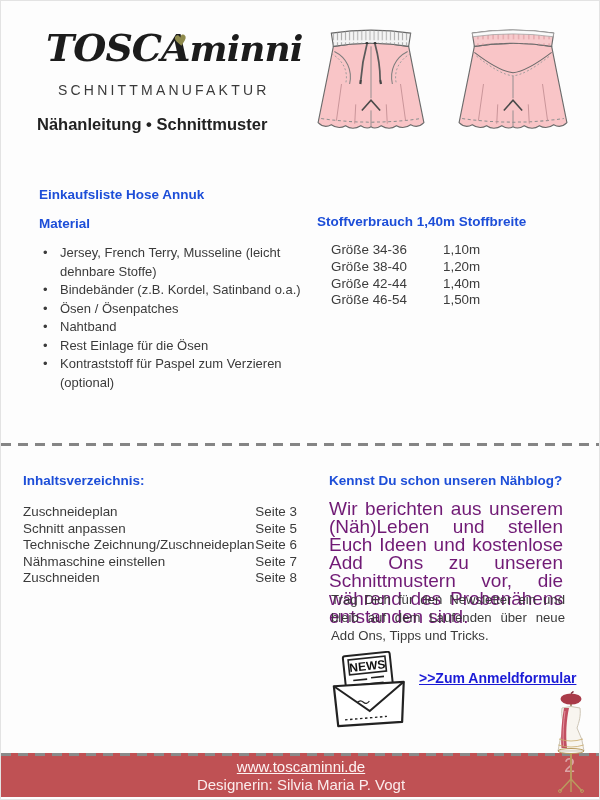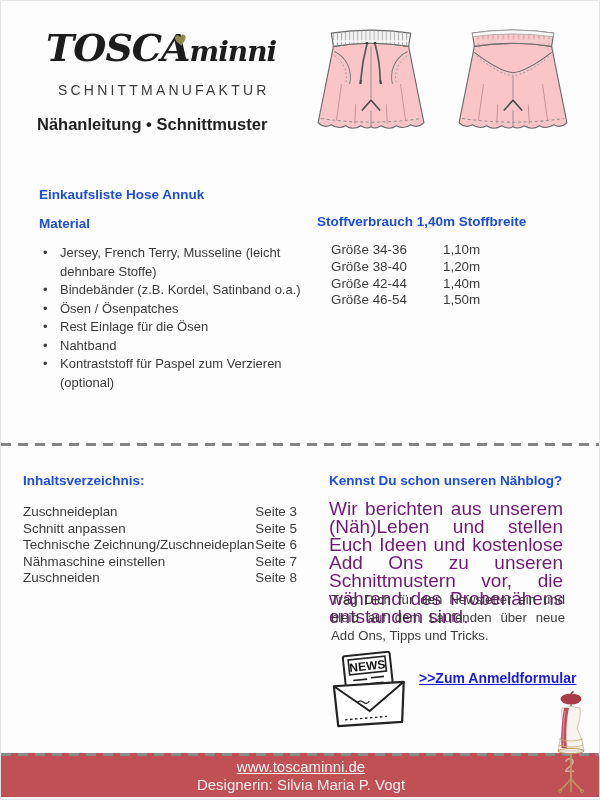--- a/index.html
+++ b/index.html
@@ -8,21 +8,21 @@
     background:#fdfdfd;border:1px solid #e3e3e3;box-sizing:border-box;
     font-family:"Liberation Sans",sans-serif;color:#3c3c3c;overflow:hidden;
   }
   
   .logo-block{position:absolute;left:45px;top:24px;width:200px;}
   .logo-script{
     position:relative;font-family:"DejaVu Serif",serif;font-style:italic;font-weight:bold;
     color:#1c1c1c;letter-spacing:-1px;line-height:46px;white-space:nowrap;
   }
   .logo-tosca{font-size:38px;}
-  .logo-minni{font-size:28px;}
+  .logo-minni{font-size:36px;}
   .logo-heart{position:absolute;left:64%;top:-7px;font-size:15px;color:#8e8a4c;
     font-style:normal;transform:rotate(-8deg);}
   .logo-heart::before{content:"\2665";}
   .logo-sub{margin-top:3px;margin-left:12px;font-size:14px;letter-spacing:3.2px;color:#3a3a3a;}
   .doc-title{position:absolute;left:36px;top:114px;font-size:16.5px;font-weight:bold;color:#222;}
   .shorts-front{position:absolute;left:314px;top:24px;}
   .shorts-back{position:absolute;left:454px;top:24px;}
   
   .heading{font-size:13.5px;font-weight:bold;color:#1d4ed8;}
   .shop-title{position:absolute;left:38px;top:186px;}
@@ -126,22 +126,22 @@
     <path d="M7,92 Q57,99 107,92" stroke="#8f8f8f" stroke-width="1" stroke-dasharray="3,2.5" fill="none"></path>
     <path d="M28,58 L23,94 M86,58 L91,94 M42,78 L41,97 M72,78 L73,97" stroke="#c59095" stroke-width="0.9" fill="none"></path>
   </svg>
 
   <div class="heading shop-title">Einkaufsliste Hose Annuk</div>
   <div class="heading material-title">Material</div>
   <ul class="material-list">
     <li>Jersey, French Terry, Musseline (leicht dehnbare Stoffe)</li>
     <li>Bindebänder (z.B. Kordel, Satinband o.a.)</li>
     <li>Ösen / Ösenpatches</li>
+    <li>Nahtband</li>
     <li>Rest Einlage für die Ösen</li>
-    <li>Nahtband</li>
     <li>Kontraststoff für Paspel zum Verzieren (optional)</li>
   </ul>
 
   <div class="heading fabric-title">Stoffverbrauch 1,40m Stoffbreite</div>
   <div class="fabric-table">
     <div class="fab-row">
       <span class="fab-size">Größe 34-36</span>
       <span class="fab-amt">1,10m</span>
     </div>
     <div class="fab-row">

